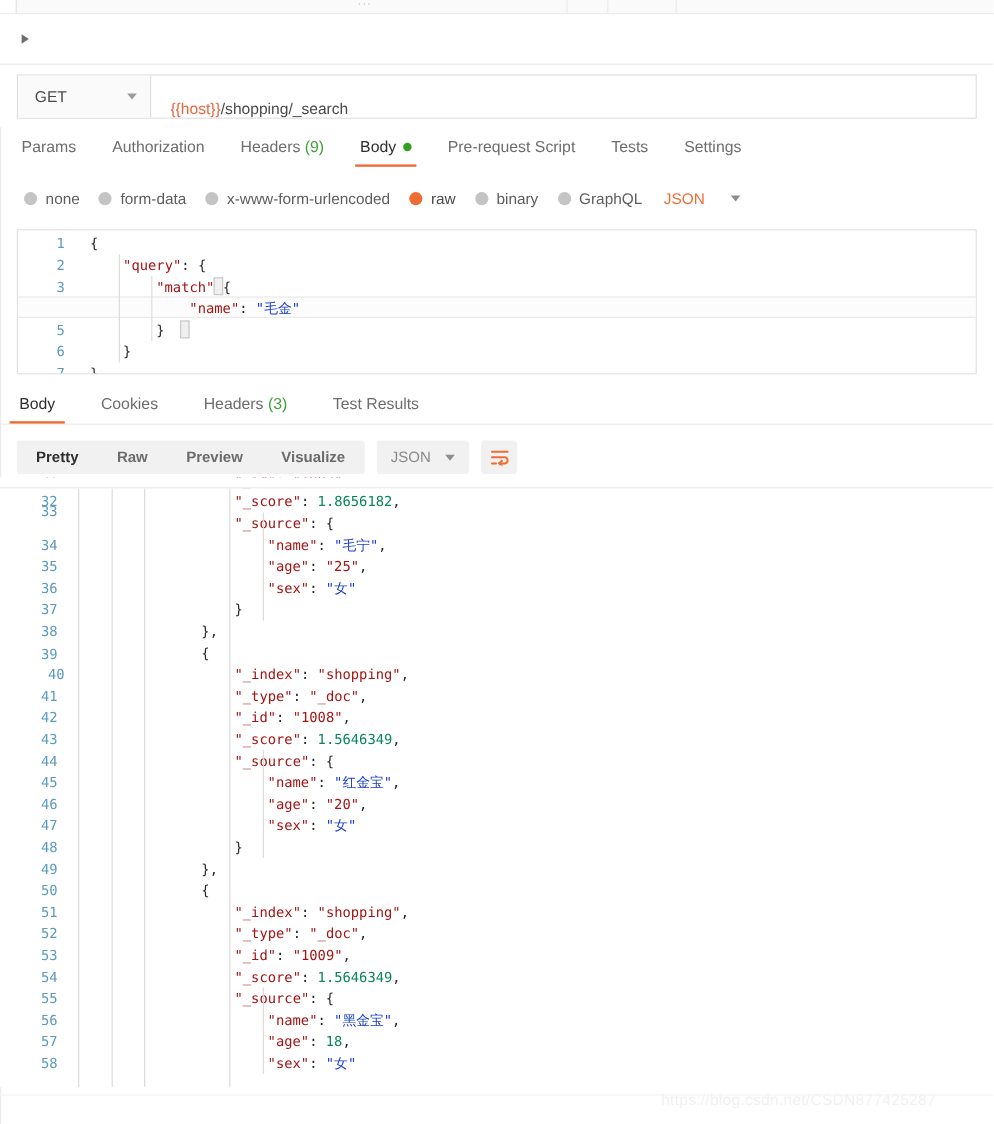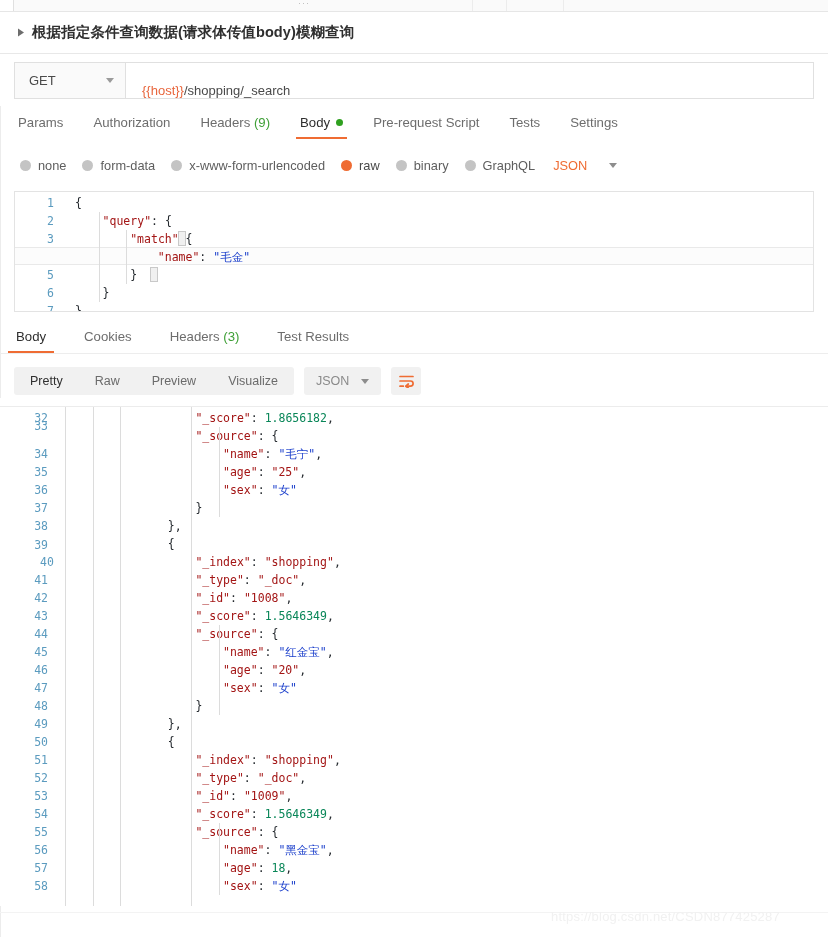--- a/index.html
+++ b/index.html
@@ -97,21 +97,21 @@
   
   .resp-tabs { position:absolute; left:0; top:326px; width:828px; height:28px;
     display:flex; align-items:flex-start; padding-left:8px; border-bottom:1px solid #ededed;}
   .resp-tabs .rtab { margin-right:22px; padding:3px 8px 9px 8px; }
   .resp-tabs .rtab.active::after { left:0; right:0; }
 
   
   .resp-toolbar { position:absolute; left:0; top:362px; width:828px; height:38px;
     display:flex; align-items:center; padding-left:14px; }
   .seg-group { display:flex; align-items:center; background:#f1f1f1; border-radius:3px; height:28px; }
-  .seg { font-size:12.5px; color:#6b6b6b; padding:0 16px; line-height:28px; cursor:pointer; }
+  .seg { font-size:12.5px; color:#6b6b6b; padding:0 16px; line-height:28px; cursor:pointer;font-weight:bold; }
   .seg.active { color:#2f2f2f; }
   .fmt-group { display:flex; align-items:center; background:#f1f1f1; border-radius:3px;
     height:28px; padding:0 12px; margin-left:10px; cursor:pointer; }
   .fmt-group .t { font-size:12.5px; color:#8a8a8a; margin-right:12px; }
   .wrap-btn { width:30px; height:28px; background:#f1f1f1; border-radius:3px; margin-left:10px;
     display:flex; align-items:center; justify-content:center; cursor:pointer; }
 
   
   .resp-editor { position:absolute; left:0; top:398px; width:828px; height:508px;
     overflow:hidden; background:#fff; }
@@ -146,21 +146,20 @@
   <div class="cell c3"></div>
 </div>
 <div class="left-rail"></div>
 
 <div class="req-name-row">
   <span class="disclosure">
     <svg width="8" height="9" viewBox="0 0 8 9">
         <path d="M1 0.5 L7 4.5 L1 8.5 Z" fill="#6d6d6d"></path>
       </svg>
   </span>
-  <span class="req-name">根据指定条件查询数据(请求体传值body)模糊查询</span>
 </div>
 
 <div class="url-row">
   <div class="url-bar">
     <div class="method-box">
       <span class="method-label">GET</span>
       <span class="caret"></span>
     </div>
     <div class="url-input">
       <span class="var-token">{{host}}</span>

